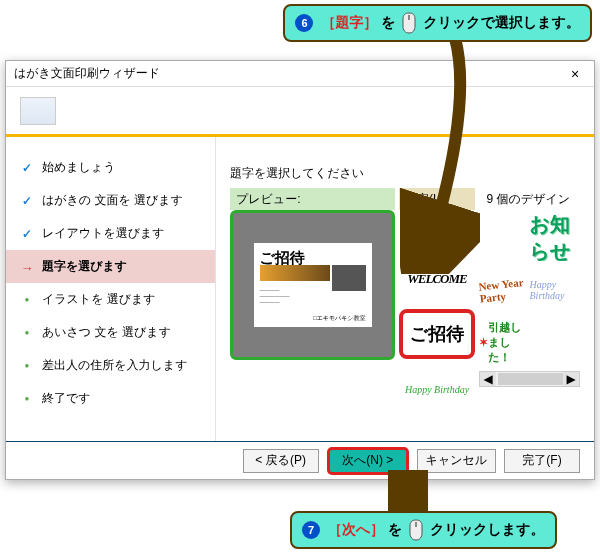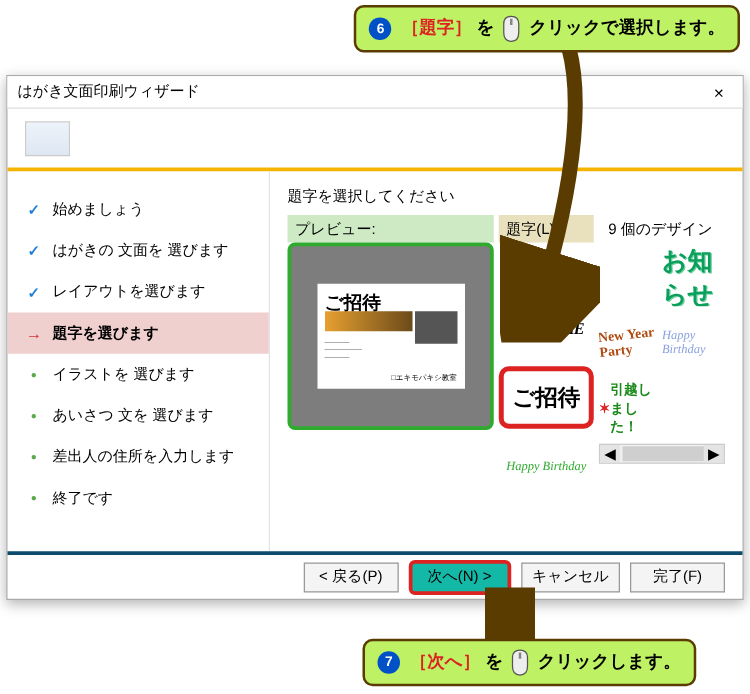--- a/index.html
+++ b/index.html
@@ -10,21 +10,21 @@
     background: #fff;
     width: 600px;
     height: 555px;
     position: relative;
     overflow: hidden;
   }
 
   
   .callout {
     position: absolute;
-    background: #bef264;
+    background: #5eead4;
     border: 2px solid #5a3b00;
     border-radius: 8px;
     padding: 6px 10px;
     font-weight: bold;
     font-size: 14px;
     color: #000;
     white-space: nowrap;
     z-index: 50;
   }
   .callout .num {
@@ -124,20 +124,21 @@
   }
   .step.current .mark { color: #c33; font-size: 13px; }
   .step.future .mark { color: #5aa94a; font-size: 8px; }
   .mark { width: 14px; text-align: center; }
 
   .main {
     flex: 1;
     padding: 12px 14px 4px 14px;
     display: flex;
     flex-direction: column;
+    margin-top: 16px;
   }
   .instruction { font-size: 12px; margin-bottom: 6px; }
 
   .panels {
     display: flex;
     gap: 4px;
     flex: 1;
     min-height: 0;
   }
 
@@ -279,21 +280,21 @@
     background: #cfcfcf;
   }
 
   .footer {
     height: 38px;
     display: flex;
     align-items: center;
     justify-content: flex-end;
     gap: 8px;
     padding: 0 14px;
-    border-top: 3px solid #0c4a6e;
+    border-top: 1px solid #0c4a6e;
   }
   .btn-std {
     min-width: 76px;
     height: 24px;
     border: 1px solid #999;
     background: #f4f4f4;
     font-size: 12px;
     padding: 0 8px;
     cursor: pointer;
   }

